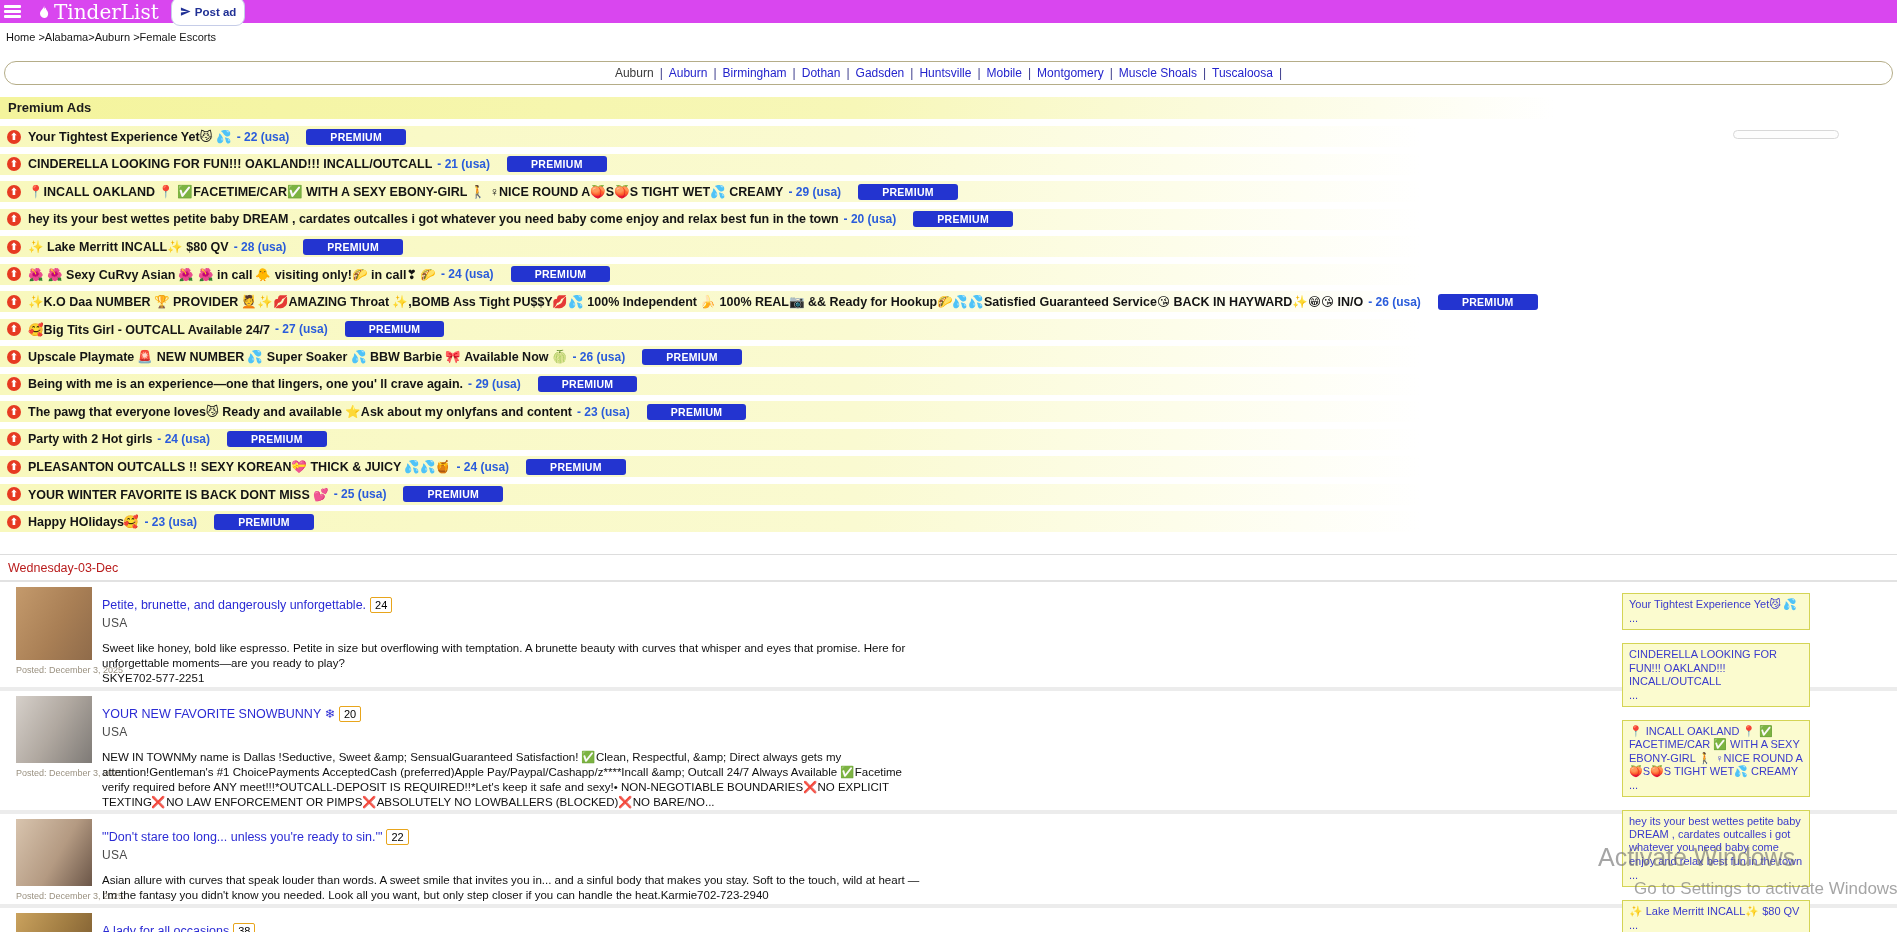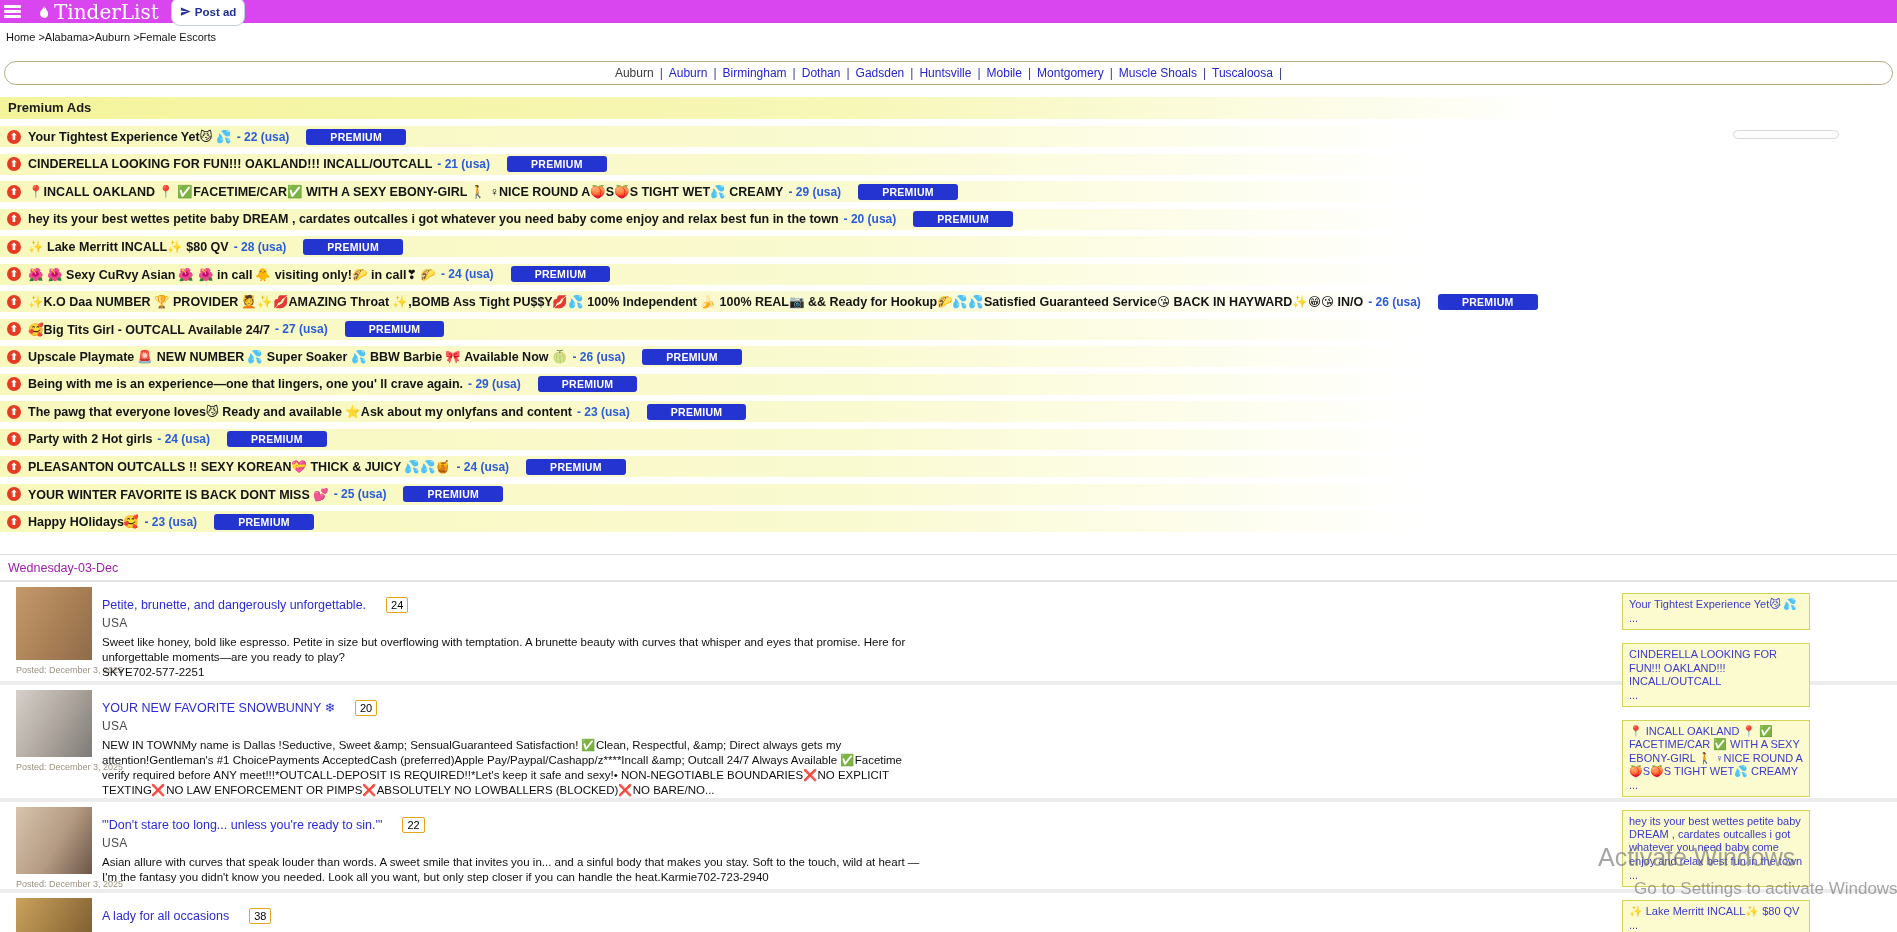--- a/index.html
+++ b/index.html
@@ -53,40 +53,40 @@
   .up::before { content:"⬆"; line-height:1; }
   .ptitle { color:#141414; font-weight:bold; font-size:12.5px; text-decoration:none; cursor:pointer; }
   .page-age { color:#2a5cdb; font-weight:bold; font-size:12px; margin-left:5px; }
   .pbadge {
     margin-left:17px; background:#2334d0; color:#fff; font-size:10.5px; font-weight:bold;
     padding:2px 24px; border-radius:3px; letter-spacing:.3px;
   }
   
   .feed { margin-top:22px; border-top:1px solid #ddd; }
   .datehead {
-    padding:6px 0 5px 8px; font-size:12.5px; color:#a21caf; border-bottom:2px solid #e2e2e2;
+    padding:6px 0 5px 8px; font-size:12.5px; color:#b91c1c; border-bottom:2px solid #e2e2e2;
   }
   .listing { display:flex; padding:5px 0 0 16px; }
   .listing + .listing { border-top:4px solid #ececec; }
   .thumbwrap { width:76px; flex:0 0 76px; margin-right:5px; }
   .thumb { width:76px; cursor:pointer; }
   .thumb.t1 { height:73px; background:linear-gradient(120deg,#c49a6c 0%,#a97f55 55%,#8f6b4a 100%); }
   .thumb.t2 { height:67px; background:linear-gradient(120deg,#d6d0ca 0%,#b0a8a0 50%,#7e7a76 100%); }
   .thumb.t3 { height:67px; background:linear-gradient(120deg,#d8c4ae 0%,#b49a82 55%,#6b5648 100%); }
   .thumb.t4 { height:48px; background:linear-gradient(120deg,#caa25e 0%,#a07c42 55%,#7a5a30 100%); }
   .posted { margin-top:5px; font-size:9px; color:#9a9180; white-space:nowrap; }
   .lcontent { margin-left:5px; padding-top:10px; }
-  .trow { display:flex; align-items:center; gap:20px; }
+  .trow { display:flex; align-items:center; gap:4px; }
   .ltitle { color:#2b2bd4; font-size:12.5px; text-decoration:none; cursor:pointer; }
   .agebadge {
     border:1px solid #e8a51c; border-radius:2px; background:#fff; color:#000;
     font-size:11px; line-height:14px; height:16px; padding:0 4px; display:inline-block;
   }
   .loc { margin-top:3px; font-size:12px; color:#4a4a4a; letter-spacing:.3px; }
-  .desc { margin-top:5px; font-size:11.5px; color:#0f0f0f; line-height:1.32; max-width:818px; }
+  .desc { margin-top:11px; font-size:11.5px; color:#0f0f0f; line-height:1.32; max-width:818px; }
   
   .sidecards { position:absolute; left:1622px; top:593px; width:188px; }
   .scard {
     background:#fbfbcf; border:1px solid #d4d455; padding:4px 6px; margin-bottom:13px;
     font-size:11px; line-height:1.2; color:#3a3acc; cursor:pointer;
   }
   .scmore { margin-top:1px; }
   
   .scrollpill {
     position:absolute; left:1733px; top:130px; width:106px; height:9px;

